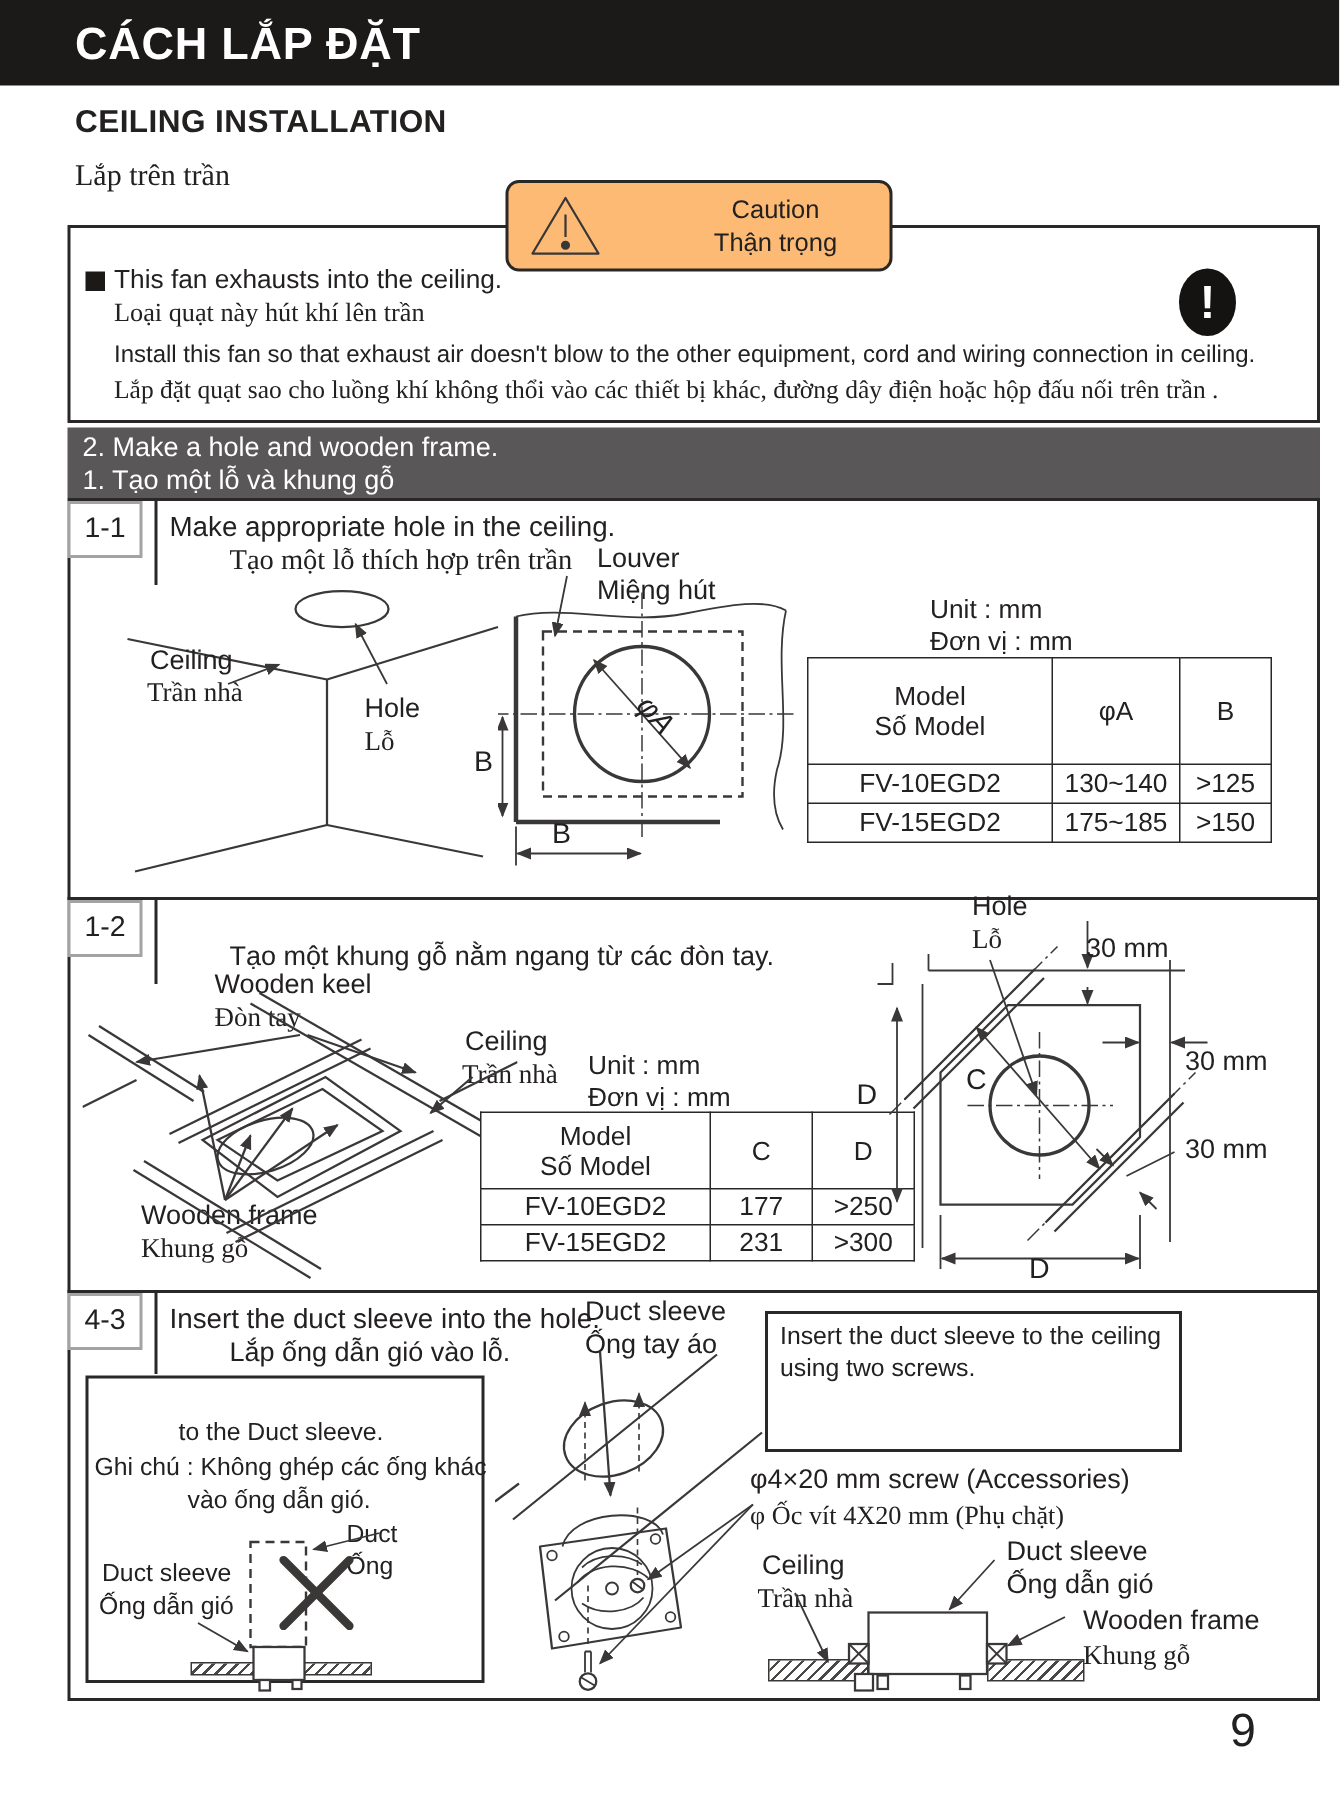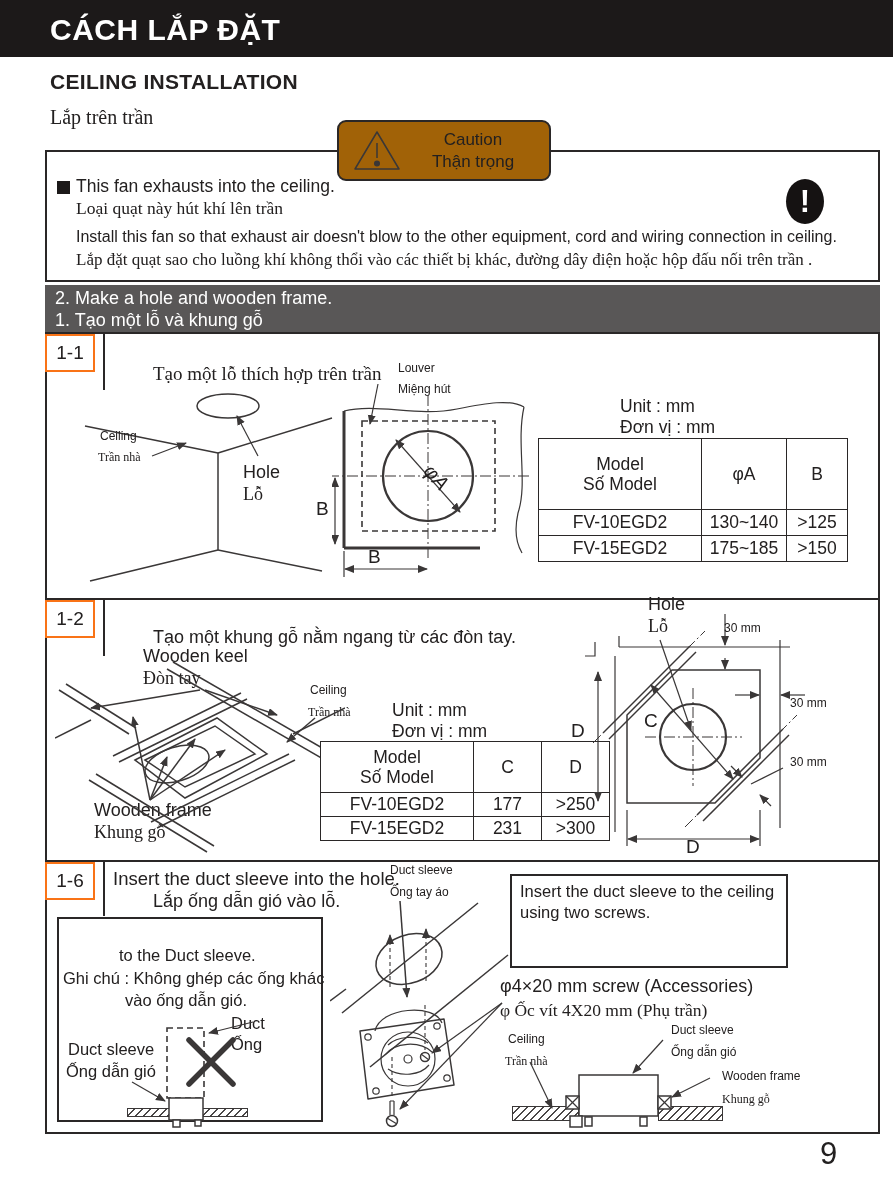--- a/index.html
+++ b/index.html
@@ -5,37 +5,37 @@
   html,body{margin:0;padding:0;background:#ffffff;}
   .page{position:relative;width:893px;height:1200px;background:#fff;overflow:hidden;
         font-family:"Liberation Sans",sans-serif;color:#232020;}
   .abs{position:absolute;}
   .serif{font-family:"Liberation Serif",serif;}
   .hdr-bar{left:0;top:0;width:893px;height:57px;background:#1c1919;}
   .hdr-title{left:50px;top:0;height:57px;line-height:59px;color:#fff;font-size:30px;font-weight:bold;letter-spacing:.5px;}
   .doc-title{left:50px;top:70px;font-size:21px;font-weight:bold;letter-spacing:.3px;}
   .doc-sub{left:50px;top:94px;font-size:20px;margin-top:12px;}
   .caution-box{left:337px;top:120px;width:210px;height:57px;border:2.5px solid #2a2727;border-radius:9px;
-               background:#a16207;z-index:3;display:flex;align-items:center;}
+               background:#fdba74;z-index:3;display:flex;align-items:center;padding-left:44px;}
   .caution-text{flex:1;text-align:center;font-size:17px;line-height:1.25;padding-right:6px;}
   .warn-box{left:45px;top:150px;width:835px;height:132px;border:2px solid #2a2727;box-sizing:border-box;z-index:1;}
   .bullet{left:57px;top:181px;width:13px;height:13px;background:#1c1919;}
   .txt{line-height:1.2;white-space:nowrap;}
   .excl{left:786px;top:179px;width:38px;height:45px;background:#151212;border-radius:50%;
         color:#fff;font-weight:bold;font-size:31px;text-align:center;line-height:45px;}
   .sec-bar{left:45px;top:285px;width:835px;height:47px;background:#595757;box-sizing:border-box;padding:2px 0 0 10px;}
   .sec-bar div{color:#fff;font-size:18px;line-height:22px;}
   .outer-box{left:45px;top:332px;width:835px;height:802px;border:2px solid #2a2727;box-sizing:border-box;}
   .divider{left:45px;width:835px;height:2px;background:#2a2727;}
-  .numbox{left:45px;width:50px;height:38px;border:2px solid #f97316;background:#fff;box-sizing:border-box;
+  .numbox{left:45px;width:50px;height:38px;border:2px solid #a3a3a3;background:#fff;box-sizing:border-box;
           text-align:center;line-height:34px;font-size:19px;z-index:2;}
   .vsep{left:103px;width:2px;background:#2a2727;}
   .h-en{font-size:18.5px;}
   .h-vi{font-size:18px;margin-left:40px;}
-  .lbl{font-size:12px;line-height:1.15;white-space:nowrap;}
+  .lbl{font-size:18px;line-height:1.15;white-space:nowrap;}
   .lbl-s{font-size:16.5px;line-height:1.2;white-space:nowrap;}
   .dim{font-size:19px;white-space:nowrap;}
   .rot45{transform:rotate(48deg);font-style:italic;font-size:20px;}
   .unit{text-align:left;font-size:17.5px;line-height:21px;}
   table.spec{border-collapse:collapse;background:#fff;}
   table.spec td{border:1.7px solid #2a2727;text-align:center;font-size:17.5px;padding:0 6px;line-height:1.15;}
   .note-box{border:2px solid #2a2727;box-sizing:border-box;background:#fff;}
   .instr-box{border:2px solid #2a2727;box-sizing:border-box;background:#fff;padding:5px 8px;}
   .instr-box div{font-size:16.5px;line-height:21px;}
   .hatch{background:repeating-linear-gradient(135deg,rgba(60,60,60,0) 0 4px,#4a4747 4px 5.6px);
@@ -87,20 +87,21 @@
     <div>2. Make a hole and wooden frame.</div>
     <div>1. Tạo một lỗ và khung gỗ</div>
   </div>
 
   <div class="abs outer-box"></div>
   <div class="abs divider" style="top:598px"></div>
   <div class="abs divider" style="top:860px"></div>
 
   <div class="abs numbox" style="top:334px">1-1</div>
   <div class="abs vsep" style="top:332px;height:58px"></div>
+  <div class="abs txt h-en" style="left:113px;top:340px">Make appropriate hole in the ceiling.</div>
   <div class="abs txt h-vi serif" style="left:113px;top:363px;font-size:19px">Tạo một lỗ thích hợp trên trần</div>
 
   <svg class="abs" style="left:60px;top:388px" width="280" height="197" viewBox="0 0 280 197">
     <defs>
         <marker id="mA" markerWidth="11" markerHeight="9" refX="9" refY="4" orient="auto-start-reverse" markerUnits="userSpaceOnUse">
           <path d="M0,0 L10,4 L0,8 Z" style="fill:#3a3737;stroke:none"></path>
         </marker>
       </defs>
     <ellipse cx="168" cy="18" rx="31" ry="12" stroke-width="1.7"></ellipse>
     <path d="M158,65 L25,38"></path>
@@ -285,21 +286,21 @@
   </svg>
   <div class="abs lbl" style="left:648px;top:594px;font-size:18px">Hole</div>
   <div class="abs lbl serif" style="left:648px;top:616px;font-size:18px">Lỗ</div>
   <div class="abs lbl" style="left:724px;top:622px">30 mm</div>
   <div class="abs lbl" style="left:790px;top:697px">30 mm</div>
   <div class="abs lbl" style="left:790px;top:756px">30 mm</div>
   <div class="abs dim" style="left:644px;top:710px">C</div>
   <div class="abs dim" style="left:571px;top:720px">D</div>
   <div class="abs dim" style="left:686px;top:836px">D</div>
 
-  <div class="abs numbox" style="top:862px">1-6</div>
+  <div class="abs numbox" style="top:862px">4-3</div>
   <div class="abs vsep" style="top:860px;height:56px"></div>
   <div class="abs txt h-en" style="left:113px;top:868px">Insert the duct sleeve into the hole.</div>
   <div class="abs txt h-vi" style="left:113px;top:891px">Lắp ống dẫn gió vào lỗ.</div>
 
   <div class="abs lbl" style="left:390px;top:864px">Duct sleeve</div>
   <div class="abs lbl" style="left:390px;top:886px">Ống tay áo</div>
 
   <div class="abs note-box" style="left:57px;top:917px;width:266px;height:205px"></div>
   <div class="abs lbl-s" style="left:119px;top:946px">to the Duct sleeve.</div>
   <div class="abs lbl-s" style="left:63px;top:969px">Ghi chú : Không ghép các ống khác</div>
@@ -361,21 +362,21 @@
     <path d="M60,206 L60,220 M64,206 L64,220 M60,206 L64,206" class="thin"></path>
     <line x1="62" y1="162" x2="62" y2="203" class="dash2"></line>
     <line x1="172" y1="108" x2="102" y2="158" marker-end="url(#mF)" class="thin"></line>
     <line x1="172" y1="108" x2="70" y2="214" marker-end="url(#mF)" class="thin"></line>
   </svg>
 
   <div class="abs instr-box" style="left:510px;top:874px;width:278px;height:94px">
     <div>Insert the duct sleeve to the ceiling using two screws.</div>
   </div>
   <div class="abs txt" style="left:500px;top:976px;font-size:18px">φ4×20 mm screw (Accessories)</div>
-  <div class="abs txt serif" style="left:500px;top:1000px;font-size:17.5px">φ Ốc vít 4X20 mm (Phụ trần)</div>
+  <div class="abs txt serif" style="left:500px;top:1000px;font-size:17.5px">φ Ốc vít 4X20 mm (Phụ chặt)</div>
 
   <div class="abs lbl" style="left:508px;top:1033px">Ceiling</div>
   <div class="abs lbl serif" style="left:505px;top:1055px">Trần nhà</div>
   <div class="abs lbl" style="left:671px;top:1024px">Duct sleeve</div>
   <div class="abs lbl" style="left:671px;top:1046px">Ống dẫn gió</div>
   <div class="abs lbl" style="left:722px;top:1070px">Wooden frame</div>
   <div class="abs lbl serif" style="left:722px;top:1093px">Khung gỗ</div>
 
   <div class="abs hatch" style="left:512px;top:1106px;width:67px;height:15px"></div>
   <div class="abs hatch" style="left:658px;top:1106px;width:65px;height:15px"></div>

